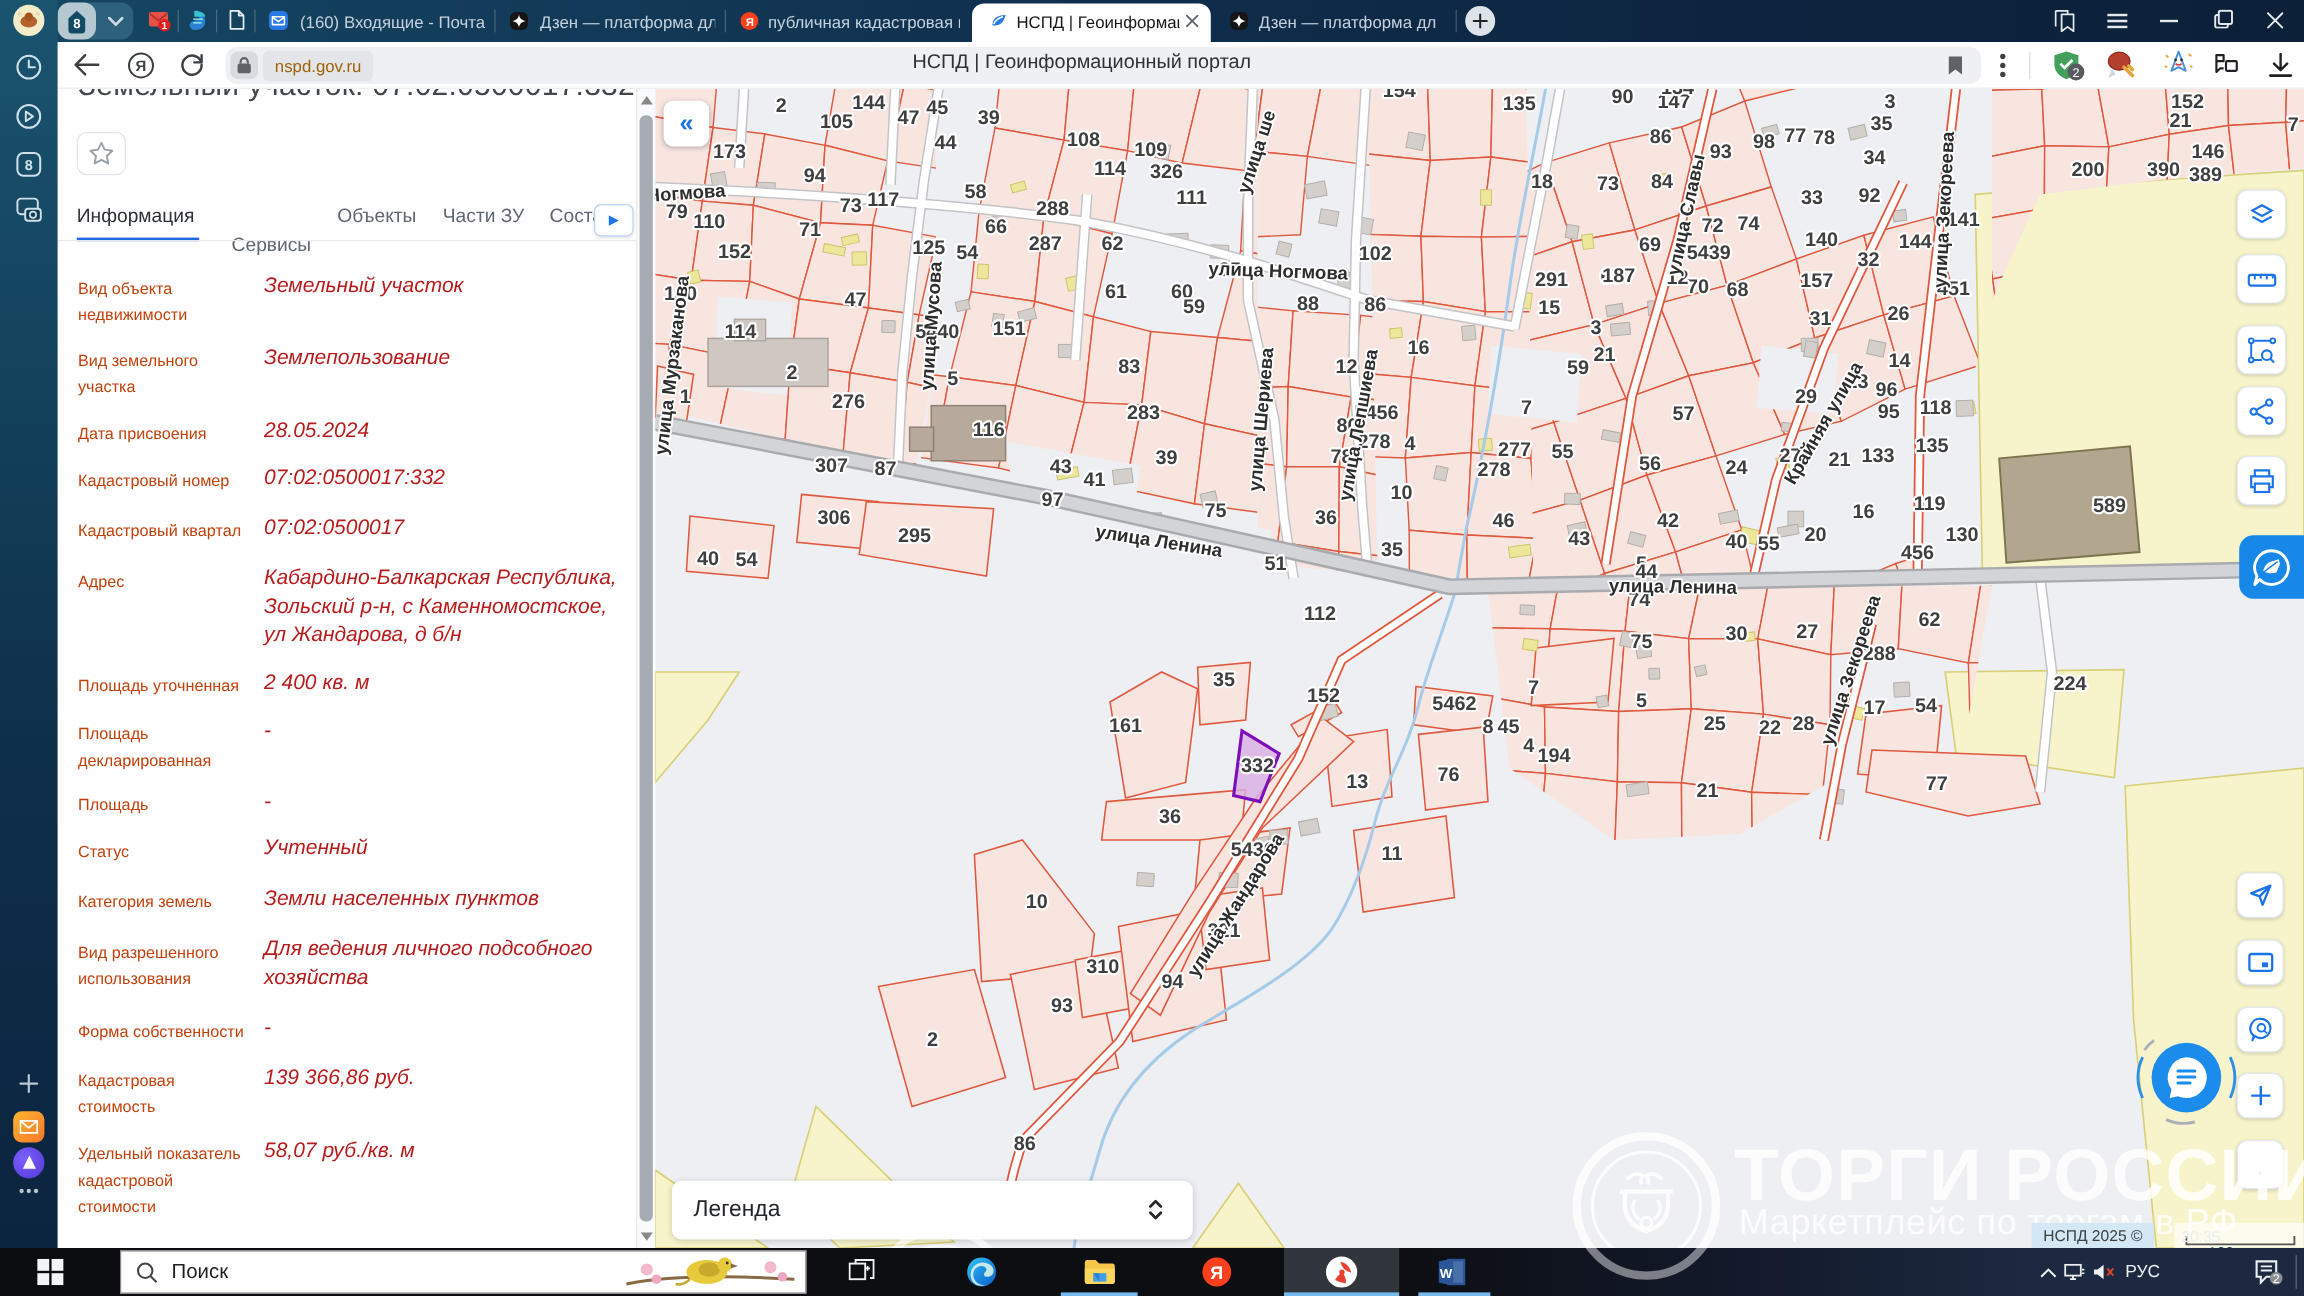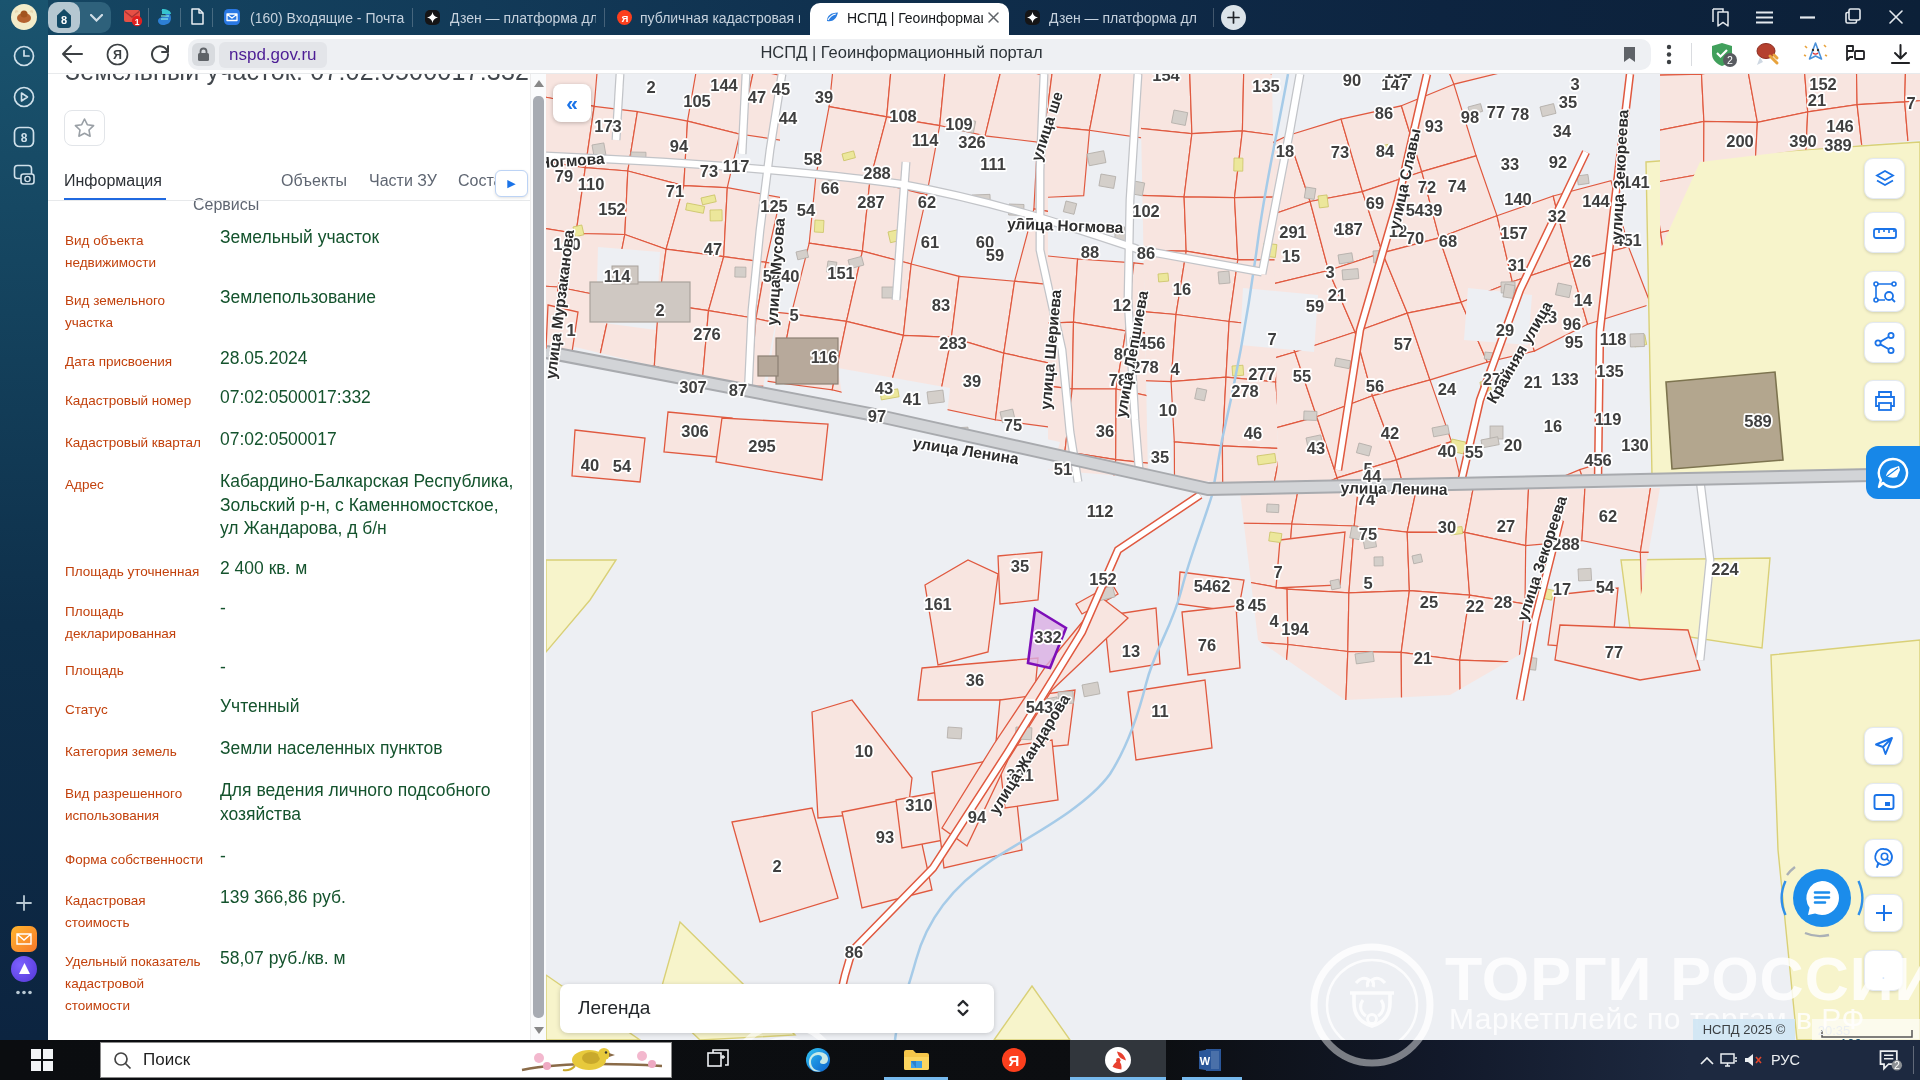--- a/index.html
+++ b/index.html
@@ -17,21 +17,21 @@
 
 
 #panel { left:48px; top:74px; width:482px; height:966px; background:#fff; z-index:3; overflow:hidden; }
 #ptitle { position:absolute; left:17px; top:-17px; font-size:25px; color:#42474d; letter-spacing:0.2px; }
 #star { position:absolute; left:16px; top:36px; width:41px; height:36px; border:1px solid #e2e5e9; border-radius:8px; }
 .tab { position:absolute; top:98px; font-size:16px; color:#5f6672; }
 #tabline { position:absolute; left:0; top:126px; width:482px; height:1px; background:#e7e9eb; }
 #tabactiveline { position:absolute; left:16px; top:124px; width:102px; height:3px; background:#2069e0; }
 .row { position:absolute; left:0; width:482px; }
 .lab { position:absolute; left:17px; top:0; width:170px; font-size:13.5px; color:#c2410c; line-height:22px; }
-.val { position:absolute; left:172px; top:-4px; width:300px; font-size:17.5px; color:#14532d; line-height:23.5px; }
+.val { position:absolute; left:172px; top:-4px; width:300px; font-size:17.5px; color:#b91c1c; line-height:23.5px;font-style:italic; }
 #pscroll { left:530px; top:74px; width:16px; height:966px; background:#fafbfc; border-left:1px solid #ececec; z-index:3; }
 #pthumb { position:absolute; left:2px; top:22px; width:11px; height:922px; background:#a7abb2; border-radius:5px; }
 
 
 #map { left:546px; top:74px; width:1374px; height:966px; z-index:1; }
 .mbtn { position:absolute; width:41px; height:41px; background:#fff; border-radius:9px; border:1px solid #e3e9f2;
   box-shadow:0 1px 3px rgba(0,0,0,0.15); display:flex; align-items:center; justify-content:center; z-index:6; }
 .wm { color:rgba(255,255,255,0.82); z-index:6; }
 
 
@@ -1146,21 +1146,21 @@
         <path d="M18.5 8.5A8 8 0 1 0 19 11" stroke="#3c4043" stroke-width="2" fill="none" stroke-linecap="round"></path>
         <path d="M19 3v6h-6" fill="none" stroke="#3c4043" stroke-width="2" stroke-linecap="round" stroke-linejoin="round"></path>
       </svg>
   <div id="omni">
     <div style="position:absolute;left:4px;top:4px;width:23px;height:23px;background:#d8dbdf;border-radius:6px;">
           <svg style="position:absolute;left:5px;top:4px" width="13" height="15" viewBox="0 0 13 15">
             <rect x="1" y="6" width="11" height="8" rx="1.5" fill="#5f6368"></rect>
             <path d="M3.5 6V4.5a3 3 0 0 1 6 0V6" stroke="#5f6368" stroke-width="1.8" fill="none"></path>
           </svg>
         </div>
-    <div style="position:absolute;left:31px;top:2.5px;height:26px;background:#e3e5e9;border-radius:6px;padding:0 10px;font-size:17px;color:#4c1d95;line-height:26px;">nspd.gov.ru</div>
+    <div style="position:absolute;left:31px;top:2.5px;height:26px;background:#e3e5e9;border-radius:6px;padding:0 10px;font-size:14px;color:#a16207;line-height:26px;">nspd.gov.ru</div>
     <div style="position:absolute;left:-18px;width:1463px;text-align:center;top:4px;font-size:16.5px;color:#2c3237;">НСПД | Геоинформационный портал</div>
     <svg style="position:absolute;right:14px;top:6px" width="15" height="19" viewBox="0 0 15 19">
           <path d="M2 2h11v15l-5.5-4L2 17z" fill="#5f6368"></path>
         </svg>
   </div>
   <svg style="position:absolute;left:1618px;top:9px" width="6" height="21" viewBox="0 0 6 21">
         <circle cx="3" cy="3" r="2.2" fill="#3c4043"></circle>
         <circle cx="3" cy="10.5" r="2.2" fill="#3c4043"></circle>
         <circle cx="3" cy="18" r="2.2" fill="#3c4043"></circle>
       </svg>

